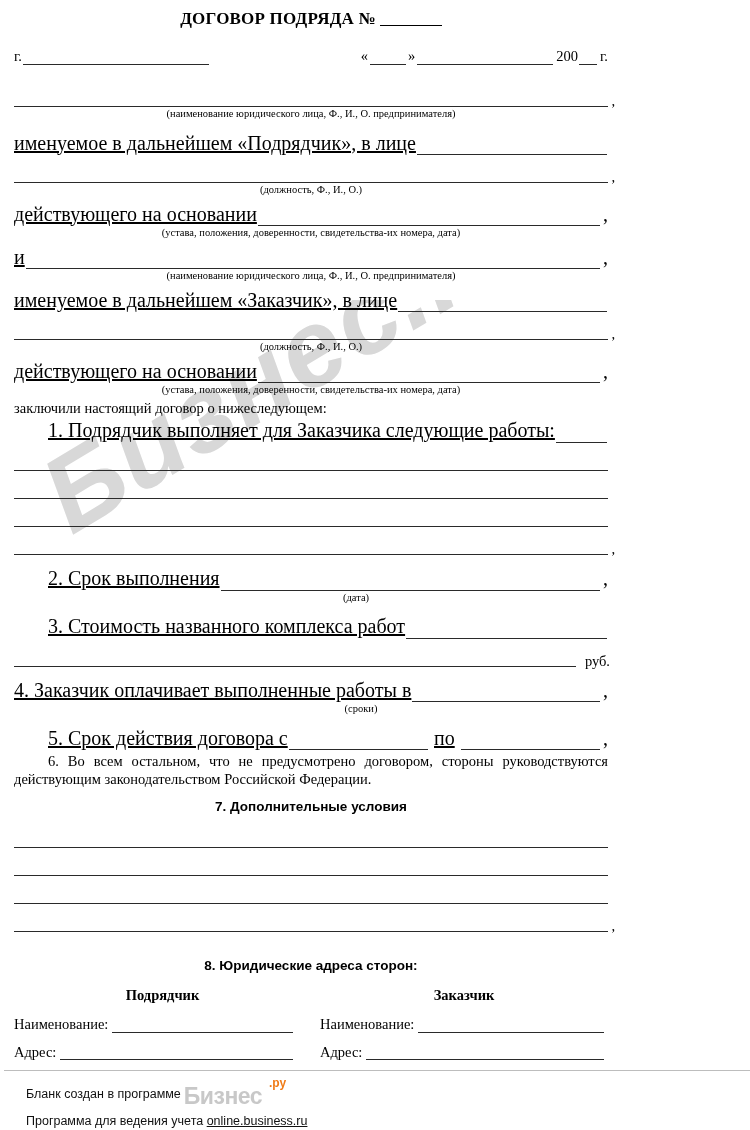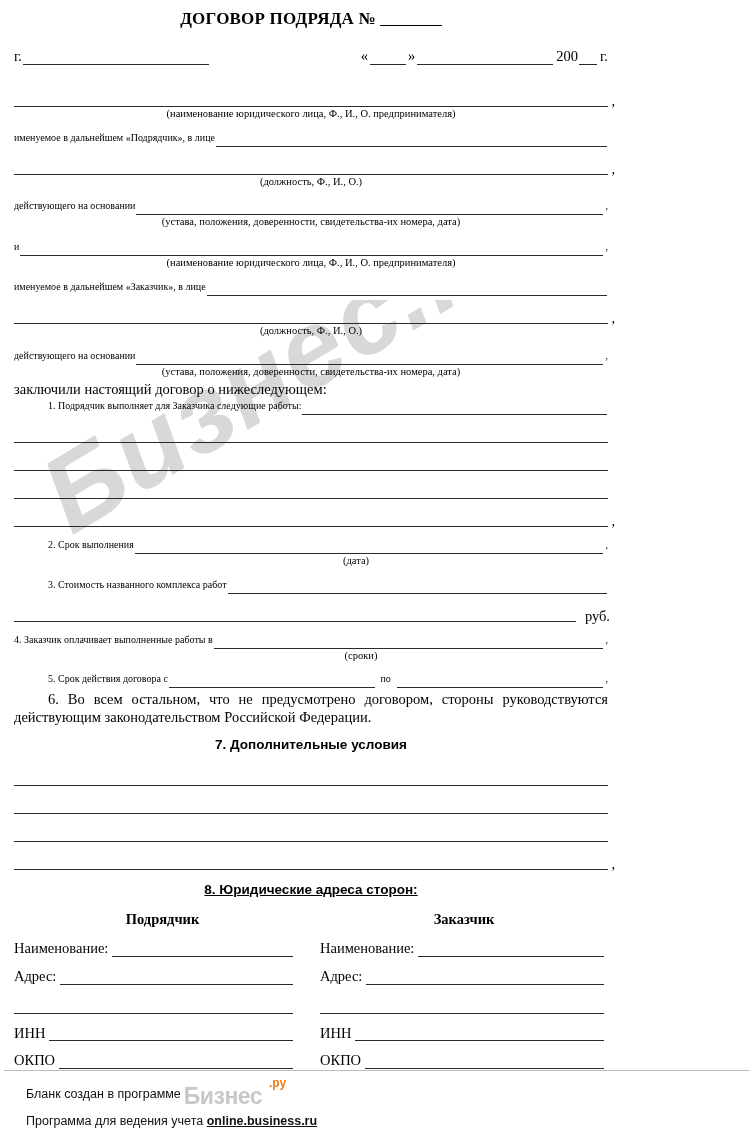--- a/index.html
+++ b/index.html
@@ -65,26 +65,28 @@
     display: inline-block;
     width: 62px;
     border-bottom: 1.6px solid #000;
     vertical-align: -2px;
     margin-left: 4px;
   }
 
   
   .row {
     display: flex;
-    font-size: 10px;
+    align-items: flex-end;
+    font-size: 20px;
     line-height: 1.18;
     margin-top: 12px;
     white-space: nowrap;
-  }
-  .row.tight { margin-top: 13px; }
+    text-decoration: underline;
+  }
+  .row.tight { margin-top: 7px; }
   .row .lbl { flex: 0 0 auto; }
   .fill {
     flex: 1 1 auto;
     border-bottom: 1.1px solid #2a2a2a;
     height: 14px;
     min-width: 10px;
     margin: 0 1px;
   }
   .fill.fixed-city  { flex: 0 0 186px; }
   .fill.sm          { flex: 0 0 36px; }
@@ -141,21 +143,21 @@
   .para.indent { text-indent: 34px; }
   .para.justify { text-align: justify; }
 
   .section-head {
     text-align: center;
     font-family: "Liberation Sans", "DejaVu Sans", sans-serif;
     font-weight: bold;
     font-size: 13.5px;
     margin-top: 11px;
   }
-  .section-head.addr { margin-top: 12px; text-decoration: underline; }
+  .section-head.addr { margin-top: 26px; }
 
   
   .cols {
     display: flex;
     margin-top: 14px;
   }
   .col { width: 50%; box-sizing: border-box; }
   .col.right { padding-left: 9px; }
   .col-title {
     text-align: center;
@@ -228,21 +230,21 @@
     position: absolute;
     top: -5px;
     right: -24px;
     font-family: "Liberation Sans", "DejaVu Sans", sans-serif;
     font-weight: bold;
     font-size: 12px;
     color: #f07c18;
     text-align: center;
   }
   .site-link {
-    font-weight: bold;
+    font-weight: normal;
     text-decoration: underline;
     color: #111;
   }
 </style>
 </head>
 <body>
 
 <div class="watermark">
   <div class="wm-text">Бизнес.Ру</div>
 </div>

